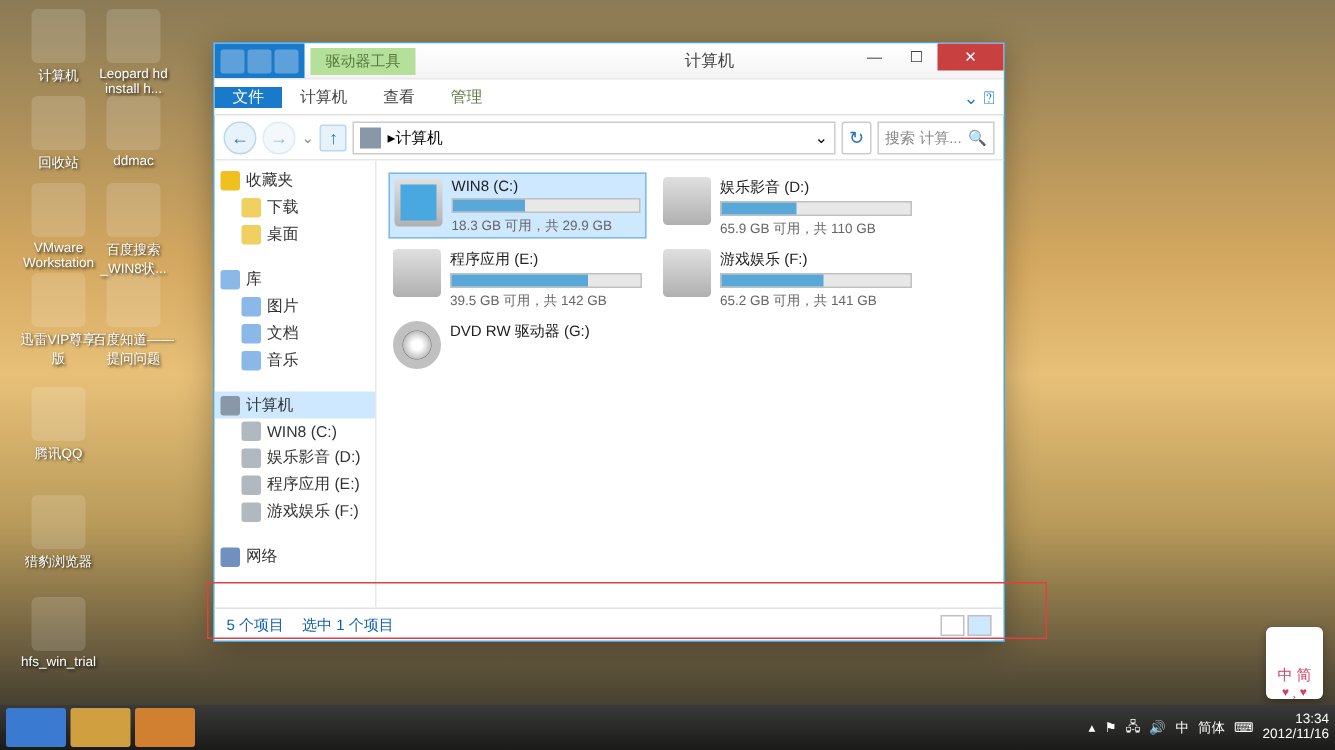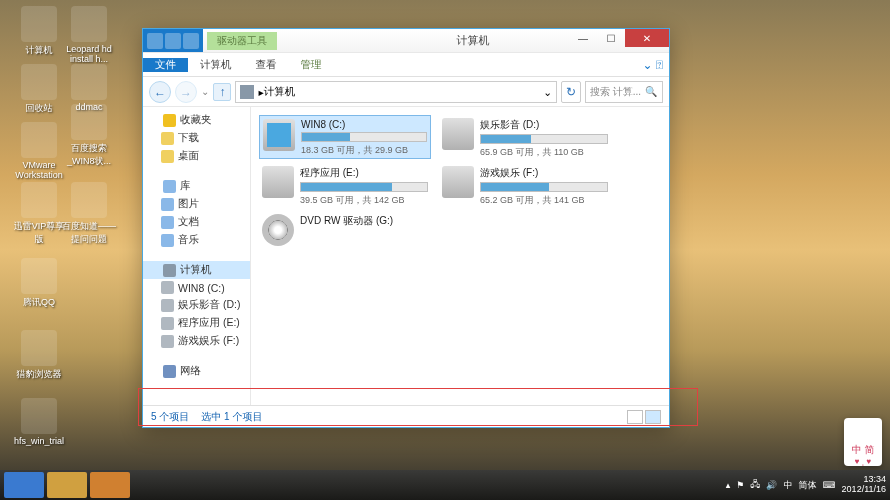--- a/index.html
+++ b/index.html
@@ -20,21 +20,21 @@
 .rtab { padding: 0 12px; color: #444; cursor: pointer; }
 .rtab.active { background: #1979ca; color: #fff; }
 .ribbon .help { margin-left: auto; margin-right: 6px; color: #1979ca; font-size: 12px; }
 .navrow { height: 30px; display: flex; align-items: center; gap: 4px; padding: 0 6px; border-bottom: 1px solid #e8e8e8; }
 .navbtn { width: 22px; height: 22px; border-radius: 50%; background: #e8f2fb; border: 1px solid #b8d8f0; color: #2a70b8; display: flex; align-items: center; justify-content: center; font-size: 12px; cursor: pointer; }
 .addr { flex: 1; height: 22px; border: 1px solid #ccc; display: flex; align-items: center; font-size: 10.5px; padding: 0 4px; }
 .search { width: 78px; height: 22px; border: 1px solid #ccc; display: flex; align-items: center; font-size: 10px; color: #888; padding: 0 4px; }
 .body { flex: 1; display: flex; overflow: hidden; }
 .tree { width: 108px; border-right: 1px solid #e8e8e8; font-size: 10.5px; color: #333; padding: 4px 0; overflow: hidden; }
 .tnode { padding: 2px 4px 2px 18px; display: flex; align-items: center; gap: 4px; cursor: pointer; white-space: nowrap; }
-.tnode.hdr { padding-left: 20px; font-weight: 400; }
+.tnode.hdr { padding-left: 4px; font-weight: 400; }
 .tnode.sel { background: #cde8ff; }
 .tnode .ti { width: 13px; height: 13px; background: #f0d060; border-radius: 2px; flex-shrink: 0; }
 .tnode .ti.star { background: #f0c020; }
 .tnode .ti.lib { background: #8ab8e8; }
 .tnode .ti.comp { background: #8898a8; }
 .tnode .ti.disk { background: #b0b8c0; }
 .tnode .ti.net { background: #7090c0; }
 .content { flex: 1; padding: 8px; display: flex; flex-wrap: wrap; align-content: flex-start; gap: 4px 8px; }
 .drive { width: 172px; height: 44px; display: flex; gap: 6px; padding: 3px; cursor: pointer; font-size: 10px; }
 .drive.sel { background: #cde8ff; border: 1px solid #7cb8e8; }
@@ -72,21 +72,21 @@
       <div>回收站</div>
     </div>
     <div class="dicon" style="left: 62px; top: 64px;">
       <div class="ico"></div>
       <div>ddmac</div>
     </div>
     <div class="dicon" style="left: 12px; top: 122px;">
       <div class="ico"></div>
       <div>VMware Workstation</div>
     </div>
-    <div class="dicon" style="left: 62px; top: 104px;">
+    <div class="dicon" style="left: 62px; top: 122px;">
       <div class="ico"></div>
       <div>百度搜索_WIN8状...</div>
     </div>
     <div class="dicon" style="left: 12px; top: 182px;">
       <div class="ico"></div>
       <div>迅雷VIP尊享版</div>
     </div>
     <div class="dicon" style="left: 62px; top: 182px;">
       <div class="ico"></div>
       <div>百度知道——提问问题</div>

